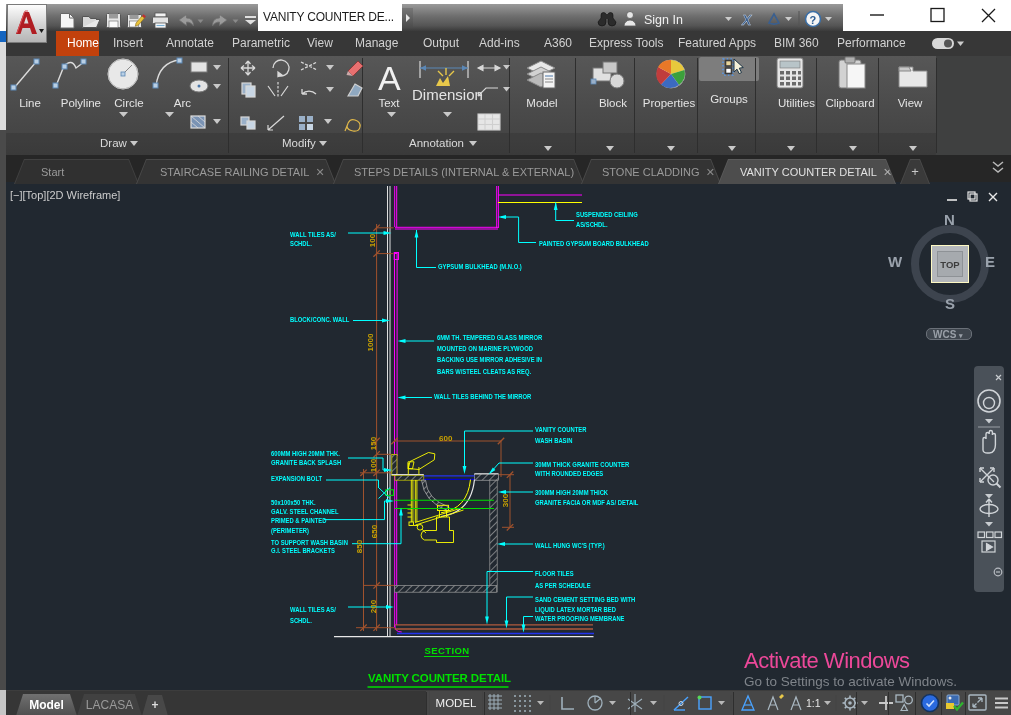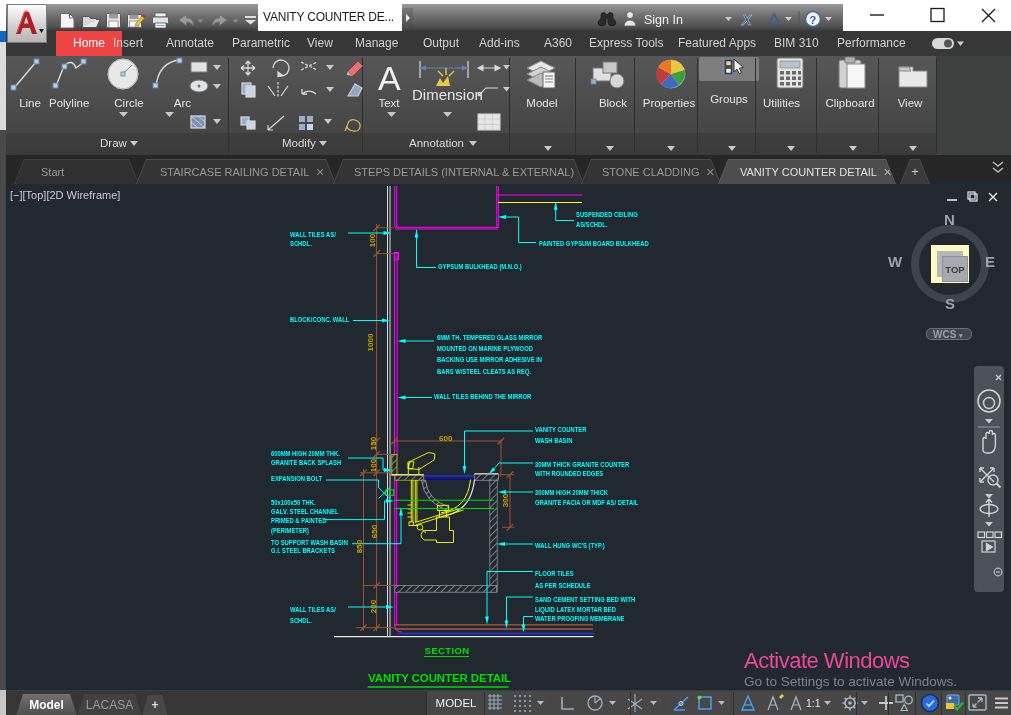--- a/index.html
+++ b/index.html
@@ -275,32 +275,32 @@
   </svg>
 
   <svg class="abs" style="left:860px;top:0" width="151" height="30" viewBox="0 0 151 30">
     <line x1="10" y1="15" x2="24" y2="15" stroke="#1a1a1a" stroke-width="1.4"></line>
     <rect x="71" y="8.5" width="13" height="13" fill="none" stroke="#1a1a1a" stroke-width="1.3"></rect>
     <path d="M122 9 l13 13 M135 9 l-13 13" stroke="#1a1a1a" stroke-width="1.3"></path>
   </svg>
 </div>
 
 <div id="ribbontabs" class="abs" style="left:6px;top:31px;width:1005px;height:25px;background:#373737;z-index:9;font-size:12px;color:#d2d2d2">
-  <div class="abs" style="left:50px;top:0;width:66px;height:25px;background:#ef4444;color:#fff;text-align:center;line-height:25px">Home</div>
+  <div class="abs" style="left:50px;top:0;width:43px;height:25px;background:#c2410c;color:#fff;text-align:right;line-height:25px">Home</div>
   <div class="abs" style="left:107px;top:0;line-height:25px">Insert</div>
   <div class="abs" style="left:160px;top:0;line-height:25px">Annotate</div>
   <div class="abs" style="left:226px;top:0;line-height:25px">Parametric</div>
   <div class="abs" style="left:301px;top:0;line-height:25px">View</div>
   <div class="abs" style="left:349px;top:0;line-height:25px">Manage</div>
   <div class="abs" style="left:417px;top:0;line-height:25px">Output</div>
   <div class="abs" style="left:473px;top:0;line-height:25px">Add-ins</div>
   <div class="abs" style="left:538px;top:0;line-height:25px">A360</div>
   <div class="abs" style="left:583px;top:0;line-height:25px">Express Tools</div>
   <div class="abs" style="left:672px;top:0;line-height:25px">Featured Apps</div>
-  <div class="abs" style="left:768px;top:0;line-height:25px">BIM 310</div>
+  <div class="abs" style="left:768px;top:0;line-height:25px">BIM 360</div>
   <div class="abs" style="left:831px;top:0;line-height:25px">Performance</div>
   <svg class="abs" style="left:925px;top:5px" width="34" height="15" viewBox="0 0 34 15">
     <rect x="1" y="2" width="22" height="11" rx="5.5" fill="#d8d8d8"></rect>
     <circle cx="17" cy="7.5" r="4" fill="#555"></circle>
     <path d="M26 5.5 l7 0 l-3.5 4.5 z" fill="#ccc"></path>
   </svg>
 </div>
 
 <div id="ribbon" class="abs" style="left:6px;top:56px;width:1005px;height:99px;background:linear-gradient(#575757,#4a4a4a 55%,#414141);z-index:9">
   <div class="abs" style="left:930px;top:0;width:75px;height:99px;background:#3f4040"></div>
@@ -494,30 +494,30 @@
       <path d="M903 90 l8 0 l-4 5 z"></path>
       <path d="M124 85 l8 0 l-4 5 z"></path>
         <path d="M313 85 l8 0 l-4 5 z"></path>
         <path d="M463 85 l8 0 l-4 5 z"></path>
       <path d="M113 56 l9 0 l-4.5 5 z"></path>
         <path d="M159 56 l9 0 l-4.5 5 z"></path>
         <path d="M437 56 l9 0 l-4.5 5 z"></path>
     </g>
   </svg>
   <div class="abs" style="left:9px;top:41px;width:30px;text-align:center;font-size:11.5px;color:#e4e4e4">Line</div>
-  <div class="abs" style="left:43px;top:41px;width:52px;text-align:left;font-size:11.5px;color:#e4e4e4">Polyline</div>
+  <div class="abs" style="left:43px;top:41px;width:52px;text-align:right;font-size:11.5px;color:#e4e4e4">Polyline</div>
   <div class="abs" style="left:103px;top:41px;width:40px;text-align:center;font-size:11.5px;color:#e4e4e4">Circle</div>
   <div class="abs" style="left:153px;top:41px;width:32px;text-align:right;font-size:11.5px;color:#e4e4e4">Arc</div>
   <div class="abs" style="left:368px;top:41px;width:30px;text-align:center;font-size:11.5px;color:#e4e4e4">Text</div>
   <div class="abs" style="left:406px;top:30px;width:66px;text-align:right;font-size:15px;color:#e4e4e4">Dimension</div>
   <div class="abs" style="left:514px;top:41px;width:44px;text-align:center;font-size:11.5px;color:#e4e4e4">Model</div>
   <div class="abs" style="left:581px;top:41px;width:40px;text-align:right;font-size:11.5px;color:#e4e4e4">Block</div>
   <div class="abs" style="left:632px;top:41px;width:62px;text-align:center;font-size:11.5px;color:#e4e4e4">Properties</div>
   <div class="abs" style="left:696px;top:37px;width:54px;text-align:center;font-size:11.5px;color:#e4e4e4">Groups</div>
-  <div class="abs" style="left:757px;top:41px;width:52px;text-align:left;font-size:11.5px;color:#e4e4e4">Utilities</div>
+  <div class="abs" style="left:757px;top:41px;width:52px;text-align:right;font-size:11.5px;color:#e4e4e4">Utilities</div>
   <div class="abs" style="left:812px;top:41px;width:64px;text-align:center;font-size:11.5px;color:#e4e4e4">Clipboard</div>
   <div class="abs" style="left:878px;top:41px;width:52px;text-align:center;font-size:11.5px;color:#e4e4e4">View</div>
   <div class="abs" style="left:94px;top:81px;font-size:11.5px;color:#dadada">Draw</div>
   <div class="abs" style="left:276px;top:81px;font-size:11.5px;color:#dadada">Modify</div>
   <div class="abs" style="left:403px;top:81px;font-size:11.5px;color:#dadada">Annotation</div>
 </div>
 
 <div id="filetabs" class="abs" style="left:6px;top:155px;width:1005px;height:27px;background:#262626;z-index:9;font-size:11px">
   <div class="ftab" style="left:8px;width:125px;background:#414141">
       <div class="ftabi" style="background:#303030;padding-left:26px">Start</div>
@@ -541,21 +541,21 @@
     <path d="M3 3 l5 4 l5 -4 M3 9 l5 4 l5 -4" fill="none" stroke="#b8b8b8" stroke-width="1.5"></path>
   </svg>
 </div>
 
 <div id="viewcube" class="abs" style="left:880px;top:185px;width:131px;height:165px;z-index:6;font-weight:bold">
   <div class="abs" style="left:31px;top:40px;width:78px;height:78px;border:8px solid #3d444e;border-radius:50%"></div>
   <div class="abs" style="left:64px;top:26px;color:#9aa2ac;font-size:15px">N</div>
   <div class="abs" style="left:8px;top:68px;color:#9aa2ac;font-size:15px">W</div>
   <div class="abs" style="left:105px;top:68px;color:#9aa2ac;font-size:15px">E</div>
   <div class="abs" style="left:65px;top:110px;color:#9aa2ac;font-size:15px">S</div>
-  <div class="abs" style="left:51px;top:60px;width:38px;height:38px;background:#b4b7bb;border:6px solid #fef9c3">
+  <div class="abs" style="left:51px;top:60px;width:38px;height:38px;background:#b4b7bb;border:1px solid #fef9c3">
     <div class="abs" style="left:5px;top:5px;width:26px;height:26px;background:#a6aaae;border:1px solid #8e9296;color:#3c3c3c;font-size:9.5px;text-align:center;line-height:26px">TOP</div>
   </div>
 
   <div class="abs" style="left:46px;top:143px;width:46px;height:12px;background:rgba(120,126,134,0.35);border:1px solid #6a7078;border-radius:5px;color:#9aa0a8;font-size:10px;line-height:11px;padding-left:6px;font-weight:bold">WCS <span style="font-size:7px">▾</span></div>
 </div>
 
 <div id="navbar" class="abs" style="left:974px;top:366px;width:30px;height:226px;z-index:6;background:rgba(116,122,130,0.5);border-radius:4px">
   <svg width="30" height="226" viewBox="0 0 30 226">
     <path d="M22 9 l5 5 M27 9 l-5 5" stroke="#c8ccd0" stroke-width="1.2"></path>
     <circle cx="15" cy="35" r="11" fill="none" stroke="#d0d4d8" stroke-width="1.6"></circle>

